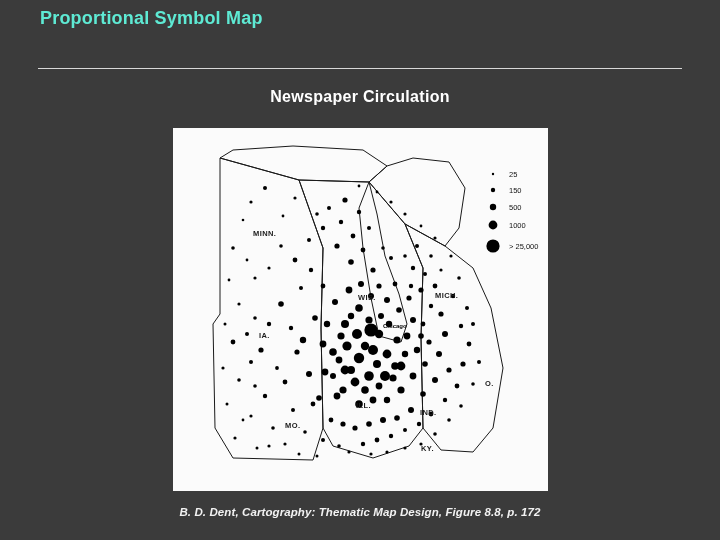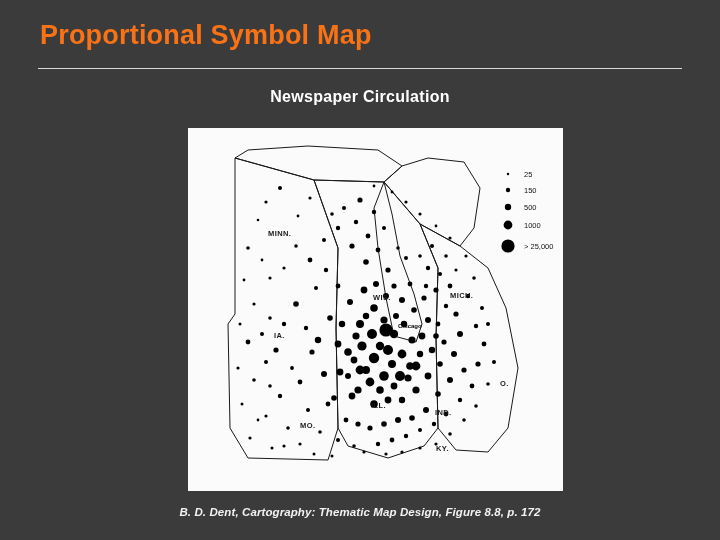--- a/index.html
+++ b/index.html
@@ -15,24 +15,24 @@
   }
   .slide {
     position: relative;
     width: 720px;
     height: 540px;
     background: #3b3b3b;
   }
   .slide-title {
     position: absolute;
     left: 40px;
-    top: 20px;
-    font-size: 27px;
-    font-weight: bold;
-    color: #f97316;
+    top: 8px;
+    font-size: 18px;
+    font-weight: bold;
+    color: #5eead4;
     letter-spacing: 0.2px;
   }
   .title-rule {
     position: absolute;
     left: 38px;
     top: 68px;
     width: 644px;
     height: 1px;
     background: #d8d8d8;
   }
@@ -48,21 +48,20 @@
     letter-spacing: 0.3px;
   }
   .figure {
     position: absolute;
     left: 173px;
     top: 128px;
     width: 375px;
     height: 363px;
     background: #fbfbfb;
     overflow: hidden;
-    margin-left: 15px;
   }
   .figure svg {
     display: block;
   }
   .legend-label {
     font-family: "Liberation Sans", sans-serif;
     font-size: 7.5px;
     fill: #111111;
   }
   .state-label {

